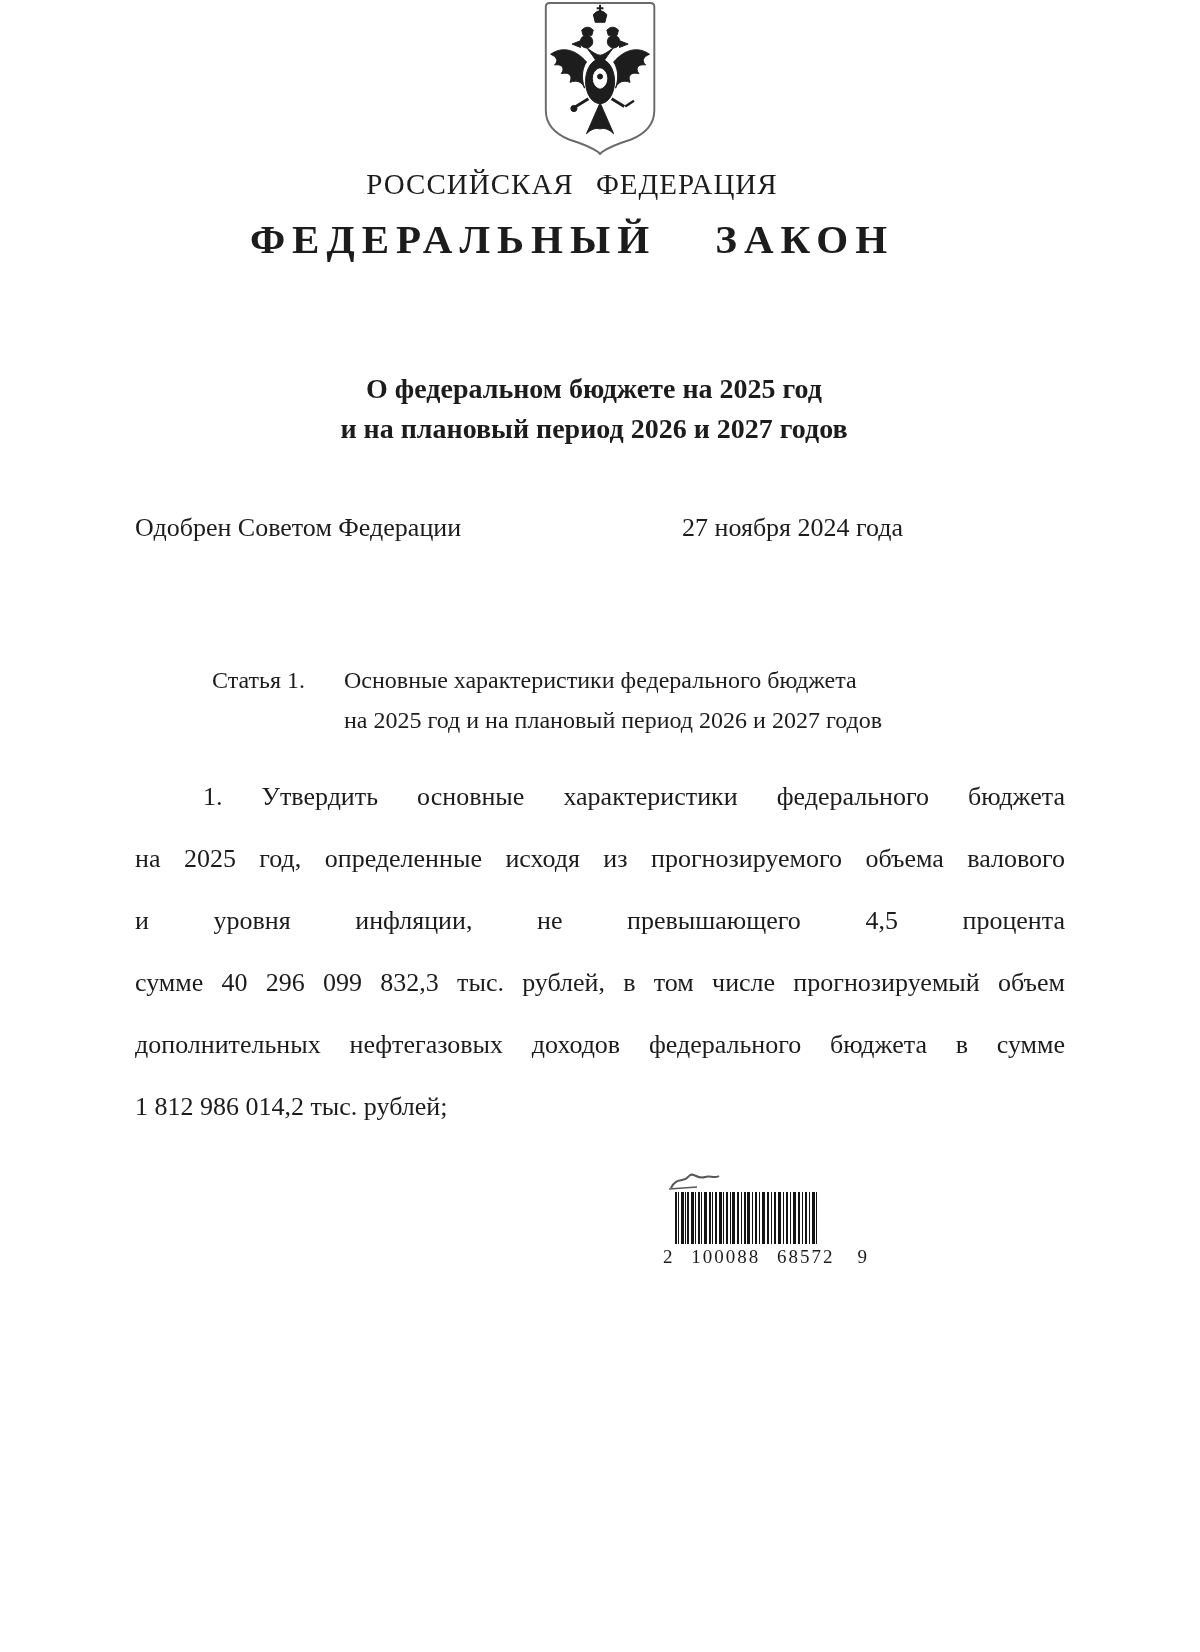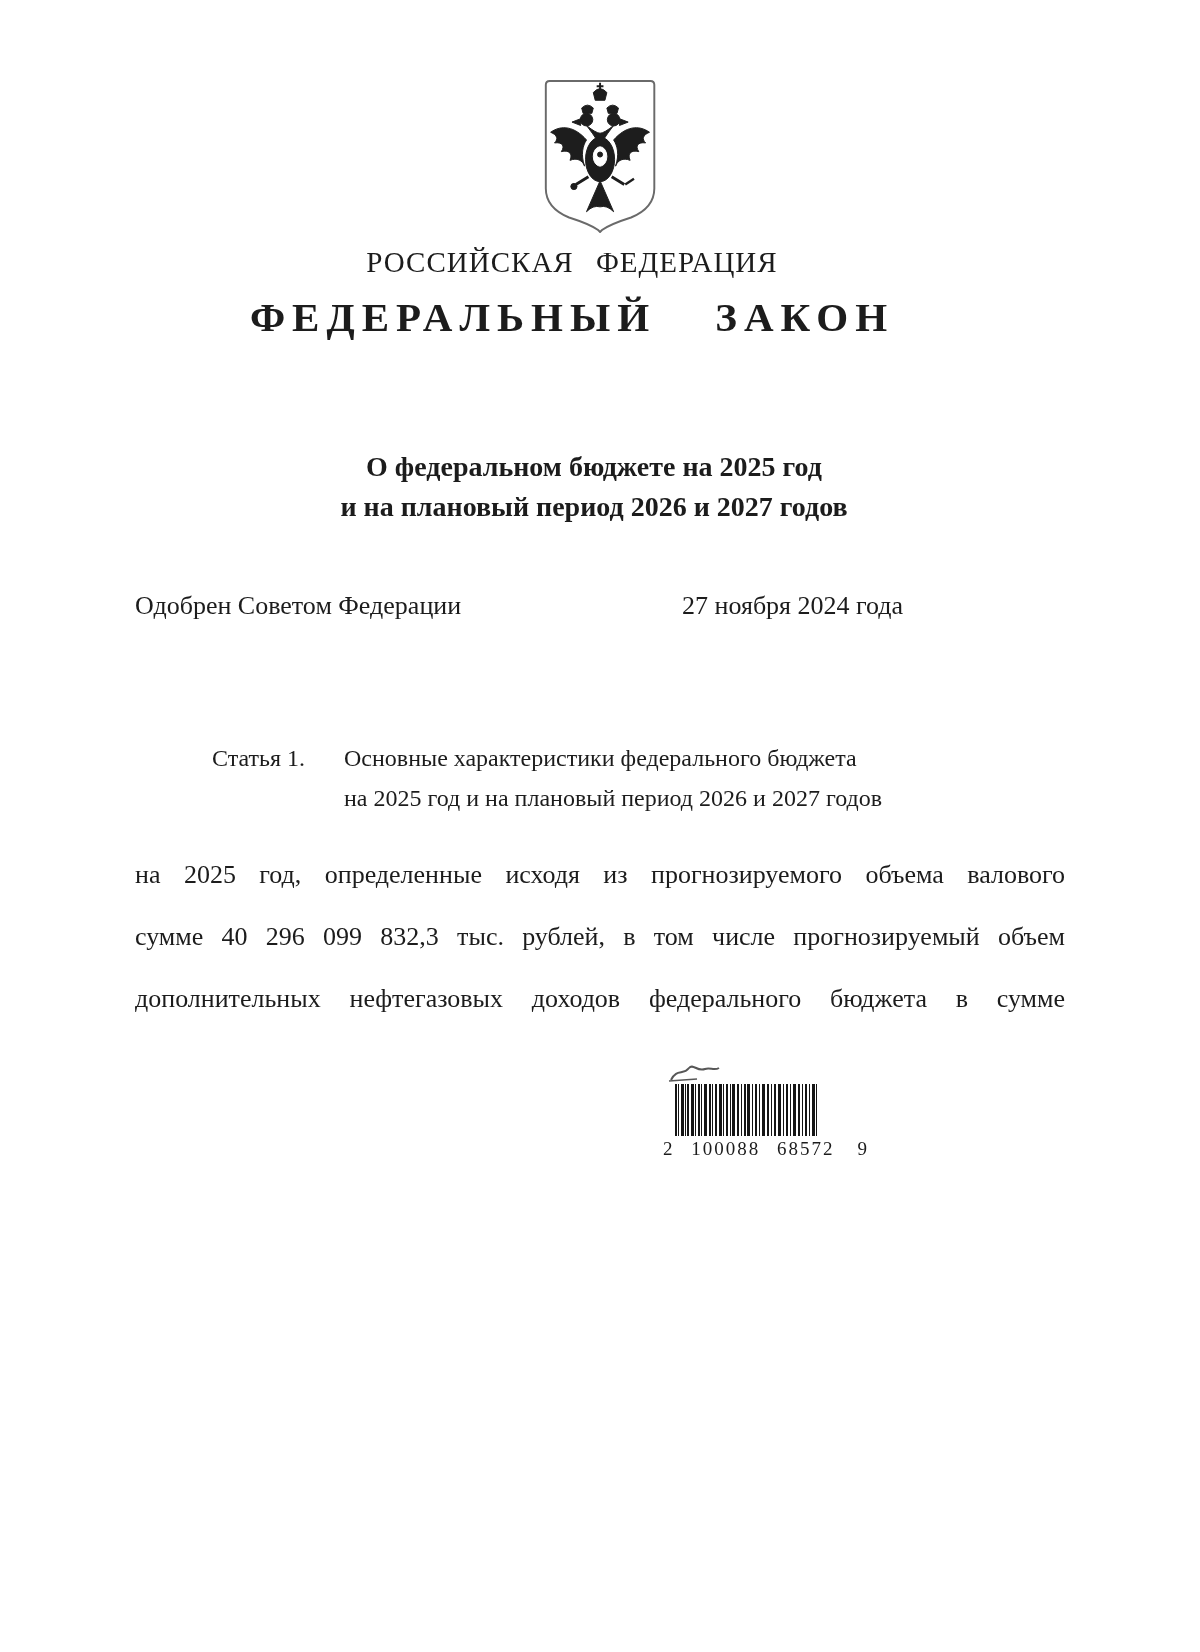--- a/index.html
+++ b/index.html
@@ -4,21 +4,21 @@
 <style>
   html, body { margin: 0; padding: 0; }
   body {
     width: 1200px; height: 1652px;
     background: #ffffff;
     color: #1c1c1c;
     font-family: "Liberation Serif", "DejaVu Serif", serif;
     overflow: hidden;
     position: relative;
   }
-  .page { padding-top: 78px; }
+  .page { }
   .col { width: 930px; margin: 0 auto; }
 
   
   .emblem-wrap { text-align: center; height: 155px; }
   .emblem-wrap svg { height: 155px; width: auto; }
 
   
   .country {
     margin-top: 14px; line-height: 30px;
     font-size: 29px; letter-spacing: 1px; word-spacing: 14px;
@@ -116,24 +116,27 @@
 
     <div class="heading">
       <span class="lbl">Статья 1.</span>
       <span class="htext">
         <div>Основные характеристики федерального бюджета</div>
         <div>на 2025 год и на плановый период 2026 и 2027 годов</div>
       </span>
     </div>
 
     <div class="bodytext">
+      <div class="bl j ind">1. Утвердить основные характеристики федерального бюджета</div>
       <div class="bl j">на 2025 год, определенные исходя из прогнозируемого объема валового</div>
+      <div class="bl j">и уровня инфляции, не превышающего 4,5 процента</div>
 
       <div class="bl j">сумме 40&nbsp;296&nbsp;099&nbsp;832,3 тыс. рублей, в том числе прогнозируемый объем</div>
       <div class="bl j">дополнительных нефтегазовых доходов федерального бюджета в сумме</div>
+      <div class="bl">1&nbsp;812&nbsp;986&nbsp;014,2 тыс. рублей;</div>
     </div>
 
     <div class="barcode-wrap">
       <svg class="squiggle" viewBox="0 0 60 24" xmlns="http://www.w3.org/2000/svg">
         <path d="M4 20 C10 8 16 16 22 8 C26 3 30 12 38 9 C43 7 47 11 52 8" fill="none" stroke="#3a3a3a" stroke-width="2"></path>
         <path d="M2 21 L30 19" fill="none" stroke="#3a3a3a" stroke-width="1.4"></path>
       </svg>
       <svg class="bars" viewBox="0 0 142 52" preserveAspectRatio="none" xmlns="http://www.w3.org/2000/svg">
         <g fill="#151515">
           <rect x="0" width="2" height="52"></rect>

